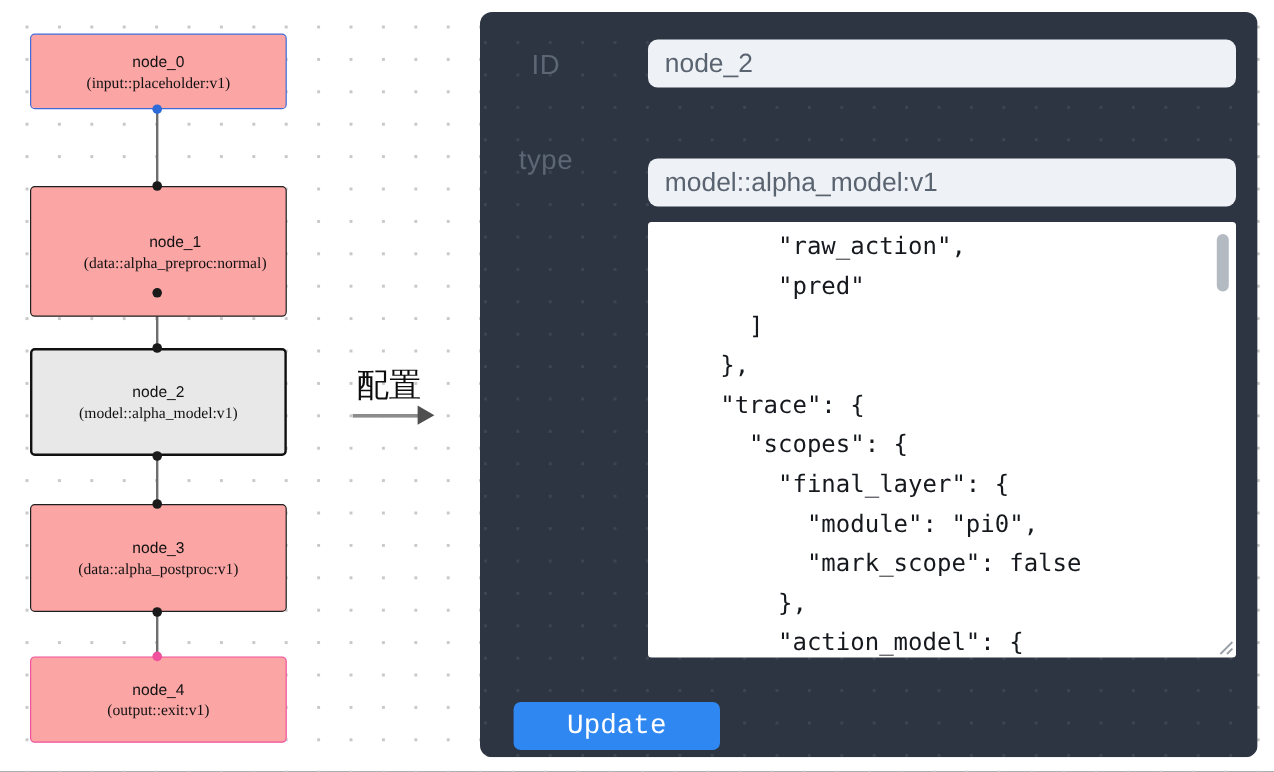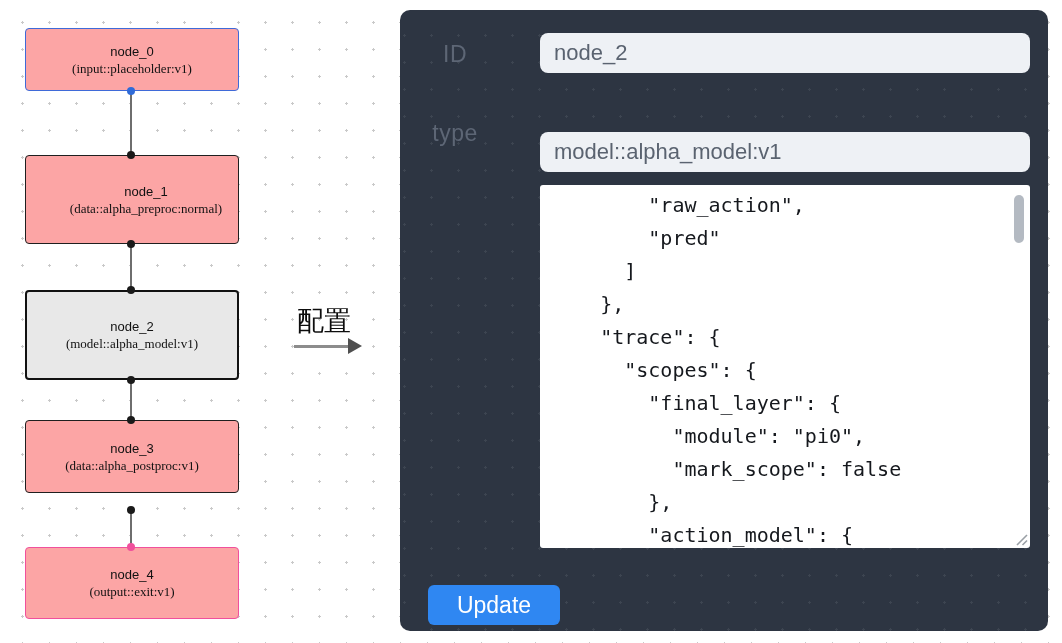--- a/index.html
+++ b/index.html
@@ -168,55 +168,55 @@
     right: 2px;
     bottom: 2px;
     width: 14px;
     height: 14px;
     cursor: nwse-resize;
   }
   .update-btn {
     position: absolute;
     left: 28px;
     top: 575px;
-    width: 132px;
+    width: 172px;
     height: 40px;
     background: #2f87f2;
     color: #ffffff;
     border: none;
     border-radius: 6px;
-    font-family: Liberation Sans, sans-serif;
+    font-family: Liberation Mono, monospace;
     font-size: 23px;
     font-weight: 500;
     cursor: pointer;
   }
 </style>
 </head>
 <body>
 
 <div>
 
   <div class="flow-edge" style="top:91px;  height:64px;"></div>
   <div class="flow-edge" style="top:244px; height:46px;"></div>
   <div class="flow-edge" style="top:380px; height:40px;"></div>
   <div class="flow-edge" style="top:510px; height:37px;"></div>
 
   <div class="flow-node node-input" style="top:28px; height:63px;">
     <div class="node-name">node_0</div>
     <div class="node-type">(input::placeholder:v1)</div>
   </div>
-  <div class="flow-node" style="top:155px; height:89px;padding-left:28px;">
+  <div class="flow-node" style="top:155px; height:109px;padding-left:28px;">
     <div class="node-name">node_1</div>
     <div class="node-type">(data::alpha_preproc:normal)</div>
   </div>
   <div class="flow-node node-selected" style="top:290px; height:90px;">
     <div class="node-name">node_2</div>
     <div class="node-type">(model::alpha_model:v1)</div>
   </div>
-  <div class="flow-node" style="top:420px; height:73px;">
+  <div class="flow-node" style="top:420px; height:90px;">
     <div class="node-name">node_3</div>
     <div class="node-type">(data::alpha_postproc:v1)</div>
   </div>
   <div class="flow-node node-output" style="top:547px; height:72px;">
     <div class="node-name">node_4</div>
     <div class="node-type">(output::exit:v1)</div>
   </div>
 
   <div class="flow-port port-blue" style="top:87px;"></div>
   <div class="flow-port" style="top:151px;"></div>

